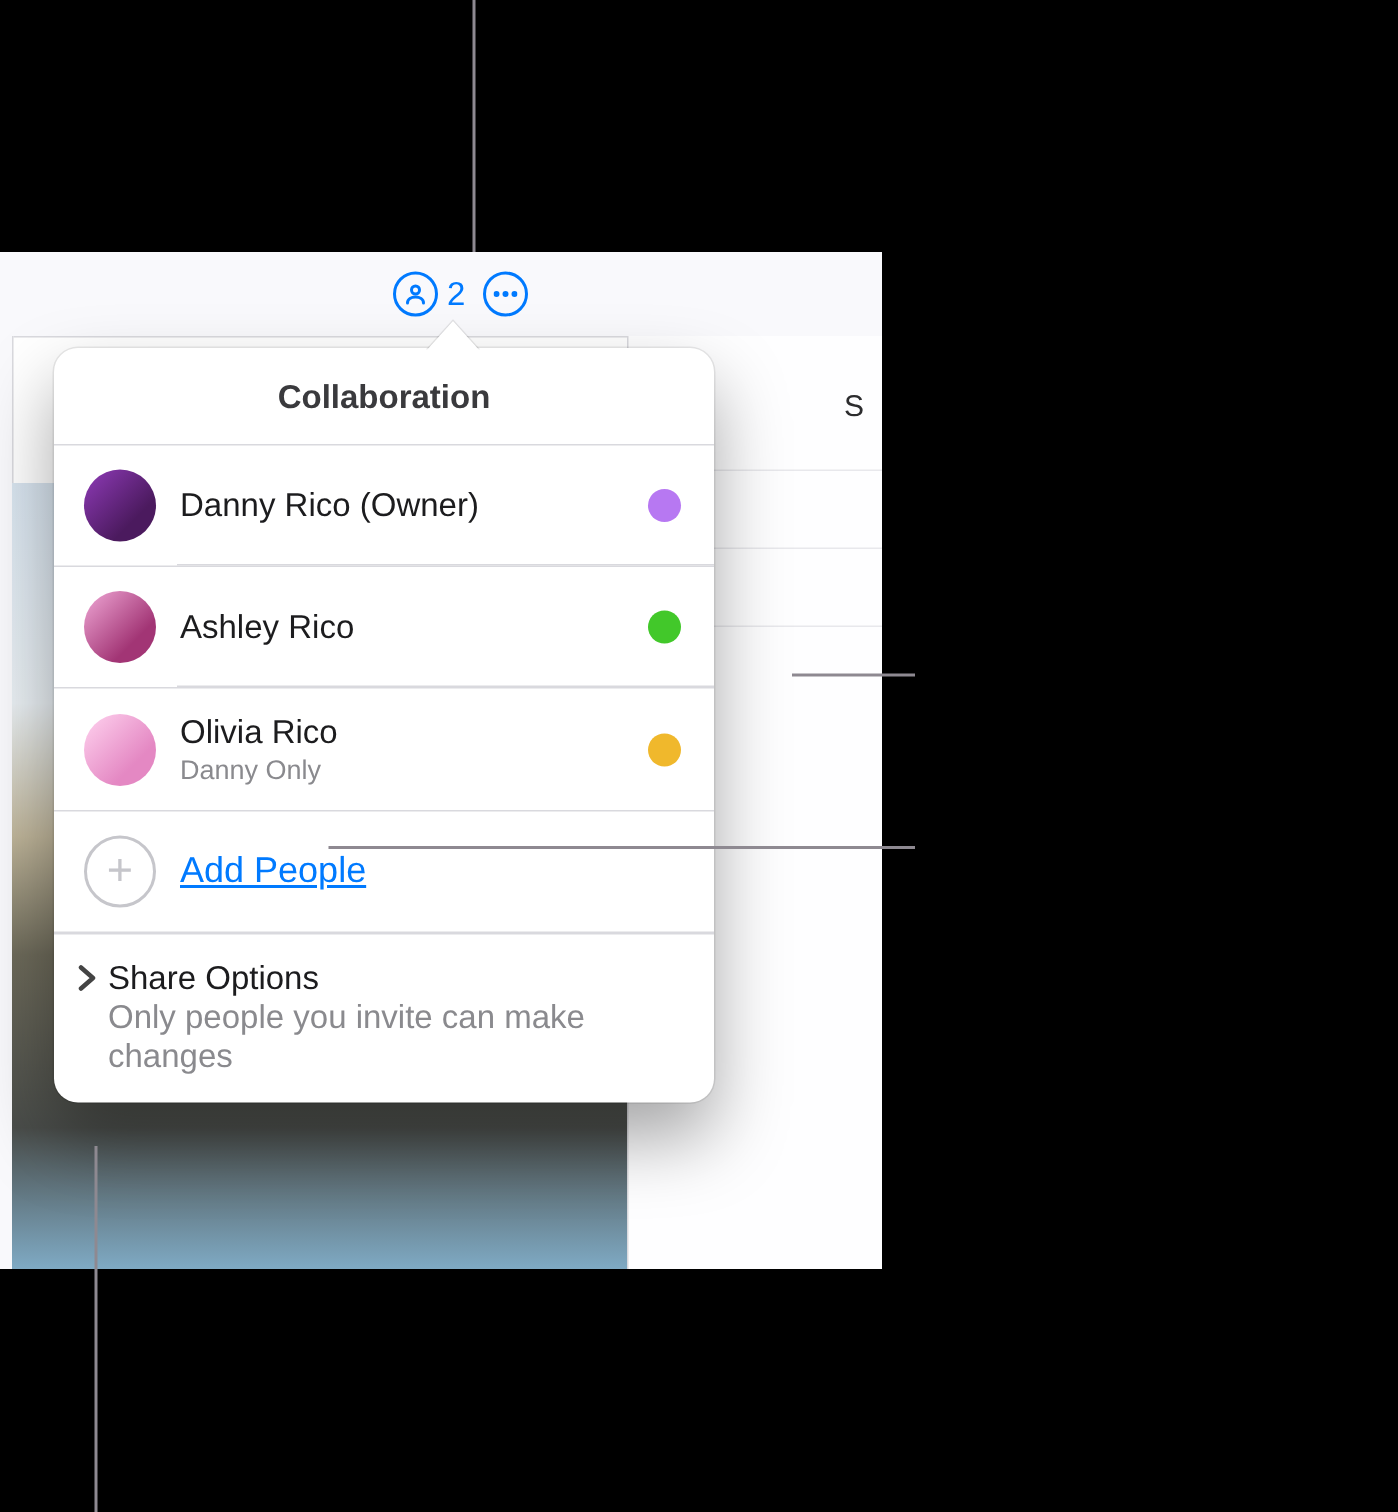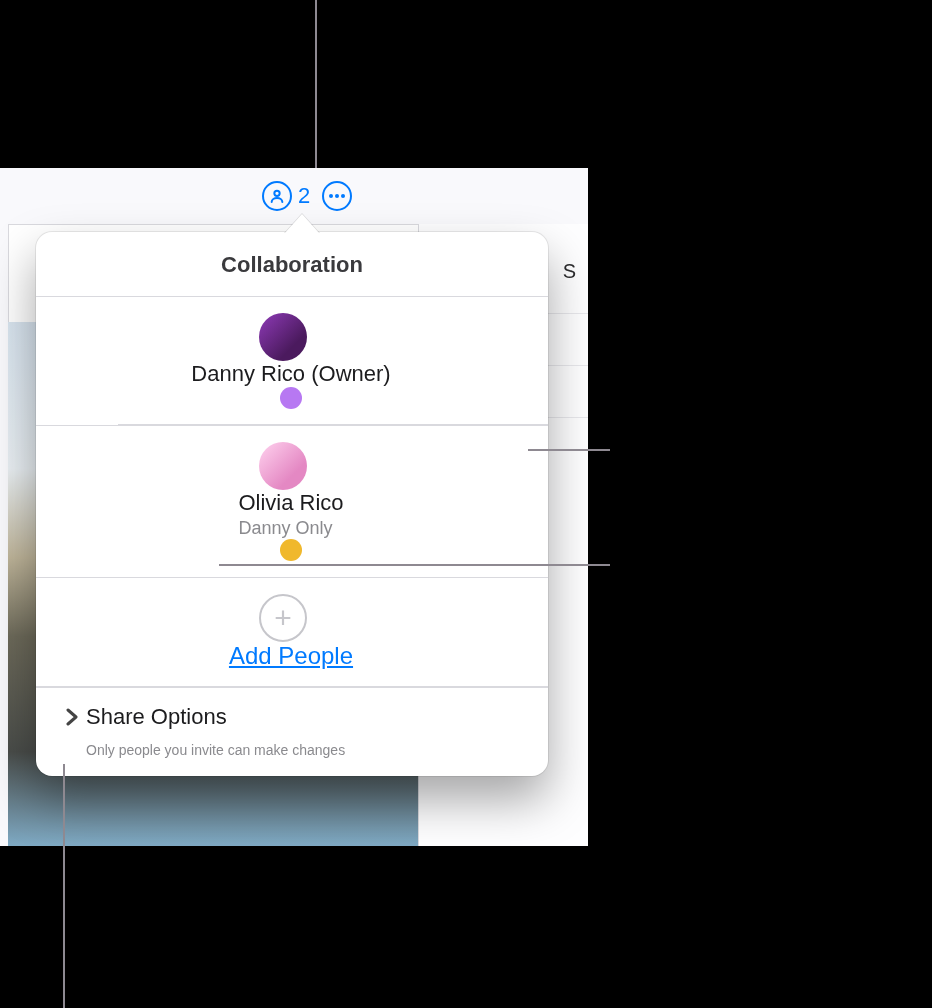--- a/index.html
+++ b/index.html
@@ -105,21 +105,21 @@
     width: 410px;
     bottom: 0;
     background:
       linear-gradient(180deg, #d8e4ef 0%, #e9eff3 28%, #bfb59a 45%, #6d6a5a 60%, #4a4d4a 82%, #7faac4 100%);
   }
   
   .popover {
     position: absolute;
     left: 36px;
     top: 64px;
-    width: 512px;
+    width: 440px;
     background: #fff;
     border-radius: 16px;
     box-shadow: 0 24px 48px rgba(0,0,0,0.35), 0 0 0 1px rgba(0,0,0,0.08);
   }
   .popover::before {
     content: "";
     position: absolute;
     top: -18px;
     left: 248px;
     width: 0; height: 0;
@@ -136,21 +136,21 @@
     padding: 20px 0 18px 0;
     border-bottom: 1px solid var(--sep);
   }
   .row {
     display: flex;
     align-items: center;
     padding: 16px 22px 16px 20px;
     position: relative;
     cursor: pointer;
   }
-  .row:not(:last-child) { border-bottom: 1px solid var(--sep); flex-direction: column; }
+  .row:not(:last-child) { border-bottom: 1px solid var(--sep); }
   .indent-sep { position: relative; }
   .indent-sep::after {
     content: "";
     position: absolute;
     left: 82px; right: 0; bottom: 0;
     height: 1px;
     background: var(--sep);
   }
   .avatar {
     width: 48px; height: 48px;
@@ -195,42 +195,42 @@
   }
   .add-label {
     color: var(--apple-blue);
     font-size: 24px;
     font-weight: 400;
     text-decoration: underline;
   }
   .share-row {
     display: flex;
     align-items: flex-start;
-    padding: 16px 22px 18px 22px;
+    padding: 16px 22px 18px 8px;
     border-top: 1px solid var(--sep);
     cursor: pointer;
   }
   .chev {
     color: #444;
     font-size: 22px;
     width: 28px;
     display:flex;
     justify-content:center;
     padding-top:4px;
     flex:none;
   }
   .share-texts { flex: 1; }
   .share-title {
     font-size: 22px;
     color: var(--text);
   }
   .share-sub {
-    font-size: 14px;
+    font-size: 22px;
     color: var(--sub);
-    margin-top: 12px;
+    margin-top: 0;
   }
   .memoji {
     width: 100%; height: 100%;
     border-radius: 50%;
   }
   
   .callout {
     position: absolute;
     background: #8e8991;
   }
@@ -281,20 +281,29 @@
     <div class="row indent-sep">
       <div class="avatar">
         <div class="memoji" style="background:linear-gradient(135deg,#8f3bb8,#4b1a5e 70%)"></div>
       </div>
       <div class="text-col">
         <div class="name">Danny Rico (Owner)</div>
       </div>
       <div class="dot" style="background:#b778f2"></div>
     </div>
 
+    <div class="row indent-sep">
+      <div class="avatar">
+        <div class="memoji" style="background:linear-gradient(135deg,#f0a8d6,#a23575 70%)"></div>
+      </div>
+      <div class="text-col">
+        <div class="name">Ashley Rico</div>
+      </div>
+      <div class="dot" style="background:#42c82a"></div>
+    </div>
 
     <div class="row" style="border-bottom:none;justify-content:center;">
       <div class="avatar">
         <div class="memoji" style="background:linear-gradient(135deg,#ffd3ef,#e488c3 70%)"></div>
       </div>
       <div class="text-col">
         <div class="name">Olivia Rico</div>
         <div class="sub">Danny Only</div>
       </div>
       <div class="dot" style="background:#f0b82c"></div>

